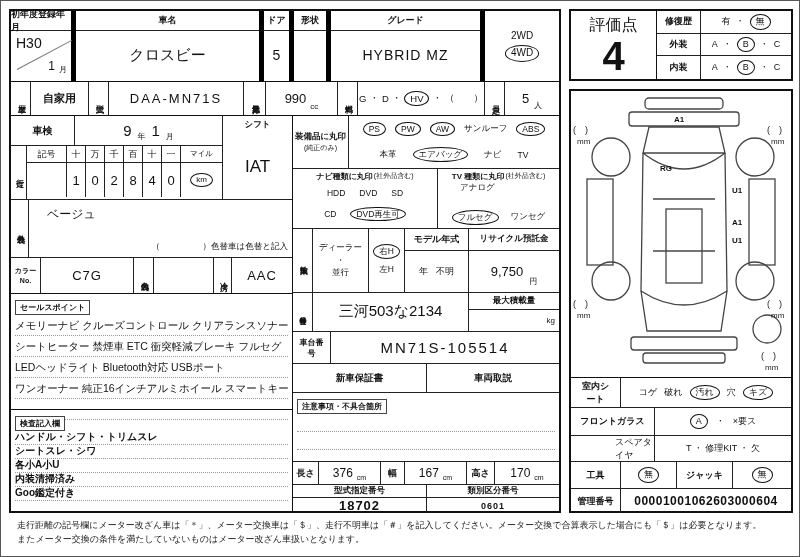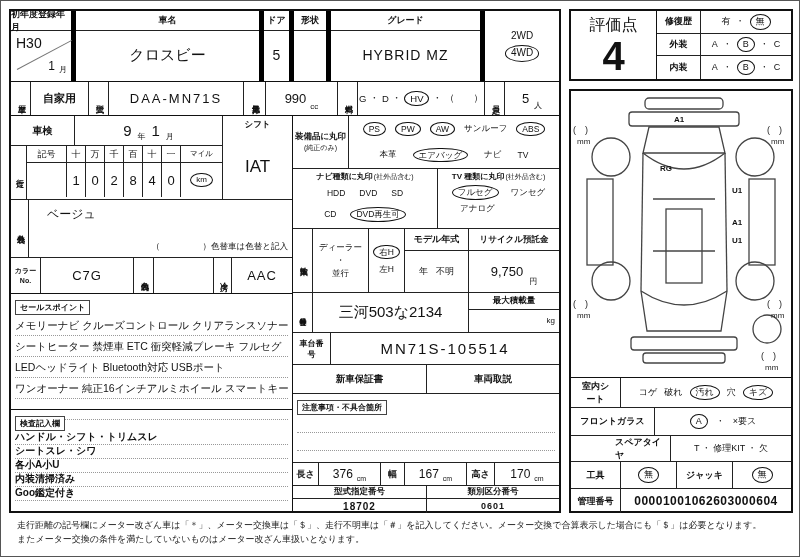--- a/index.html
+++ b/index.html
@@ -250,26 +250,26 @@
             <div class="flex cc" style="flex:1; gap:14px; font-size:8.5px; padding-bottom:3px;">
               <span>CD</span>
               <span class="circ">DVD再生可</span>
             </div>
           </div>
           <div class="col" style="flex:1; padding-top:2px;">
             <div class="cc" style="font-size:8px; font-weight:bold; gap:1px;">
               <span>TV 種類に丸印</span>
               <span style="font-weight:normal; font-size:7px;">(社外品含む)</span>
             </div>
+            <div class="flex" style="flex:1; font-size:8.5px; padding:0 0 4px 22px;">
+              <span>アナログ</span>
+            </div>
             <div class="flex cc" style="flex:1; gap:12px; font-size:8.5px;">
               <span class="circ">フルセグ</span>
               <span>ワンセグ</span>
-            </div>
-            <div class="flex" style="flex:1; font-size:8.5px; padding:0 0 4px 22px;">
-              <span>アナログ</span>
             </div>
           </div>
         </div>
 
         <div class="flex bb" style="height:64px;">
           <div class="vlab br" style="width:20px;">輸入車</div>
           <div class="col cc br" style="width:56px; font-size:8.5px; line-height:1.5;">
             <span>ディーラー</span>
             <span>・</span>
             <span>並行</span>
@@ -335,21 +335,21 @@
           <div class="cc br hlab" style="width:28px;">高さ</div>
           <div class="cc" style="flex:1; gap:4px;">
             <span style="font-size:12px;">170</span>
             <span style="font-size:7px; align-self:flex-end; padding-bottom:3px;">cm</span>
           </div>
         </div>
 
         <div class="flex" style="flex:1;">
           <div class="col br" style="width:134px;">
             <div class="cc bb" style="height:13px; font-size:8.5px; font-weight:bold;">型式指定番号</div>
-            <div class="cc" style="flex:1; font-size:10px; font-weight:bold; letter-spacing:1px;">18702</div>
+            <div class="cc" style="flex:1; font-size:13px; font-weight:bold; letter-spacing:1px;">18702</div>
           </div>
           <div class="col" style="flex:1;">
             <div class="cc bb" style="height:13px; font-size:8.5px; font-weight:bold;">類別区分番号</div>
             <div class="cc" style="flex:1; font-size:9px; font-weight:bold; letter-spacing:1px;">0601</div>
           </div>
         </div>
 
       </div>
     </div>
   </div>
@@ -461,21 +461,21 @@
     </div>
     <div class="condrow bb" style="height:28px;">
       <div class="cc br" style="width:84px; font-weight:bold;text-align:right;">フロントガラス</div>
       <div class="cc" style="flex:1; gap:8px;">
         <span class="circ">A</span>
         <span>・</span>
         <span>×要ス</span>
       </div>
     </div>
     <div class="condrow bb" style="height:26px;">
-      <div class="cc br" style="width:100px; font-weight:bold;padding-left:44px;">スペアタイヤ</div>
+      <div class="cc br" style="width:84px; font-weight:normal;padding-left:44px;">スペアタイヤ</div>
       <div class="cc" style="flex:1;">T ・ 修理KIT ・ 欠</div>
     </div>
     <div class="condrow bb" style="height:27px;">
       <div class="cc br" style="width:50px; font-weight:bold;">工具</div>
       <div class="cc br" style="width:56px;">
           <span class="circ">無</span>
         </div>
       <div class="cc br" style="width:56px; font-weight:bold;">ジャッキ</div>
       <div class="cc" style="flex:1;">
           <span class="circ">無</span>

